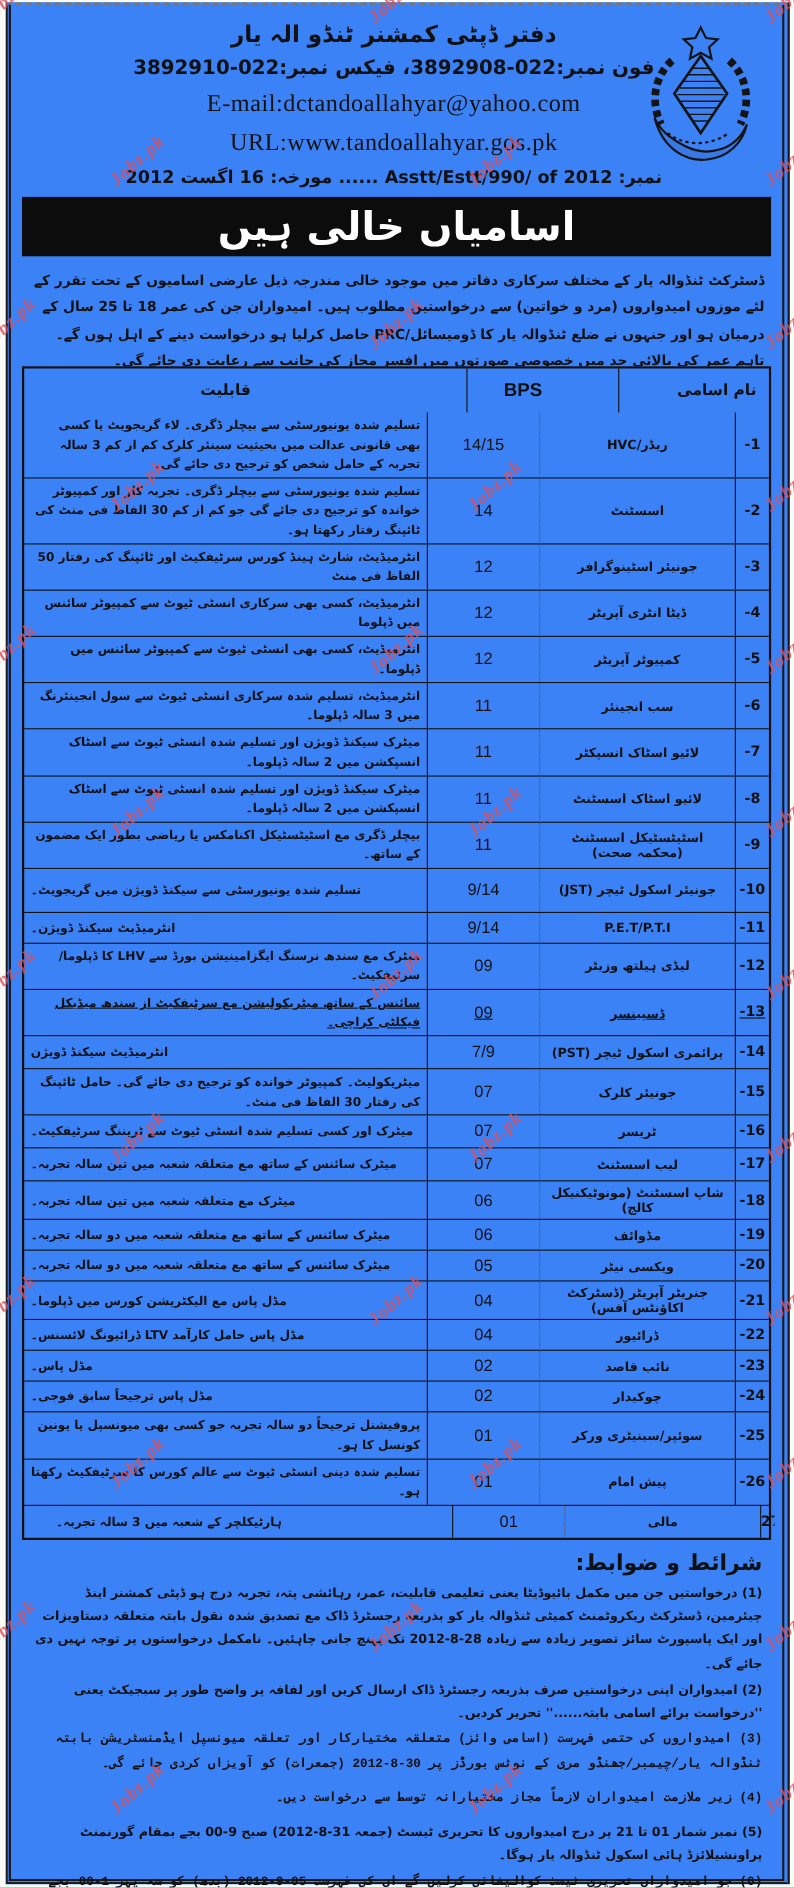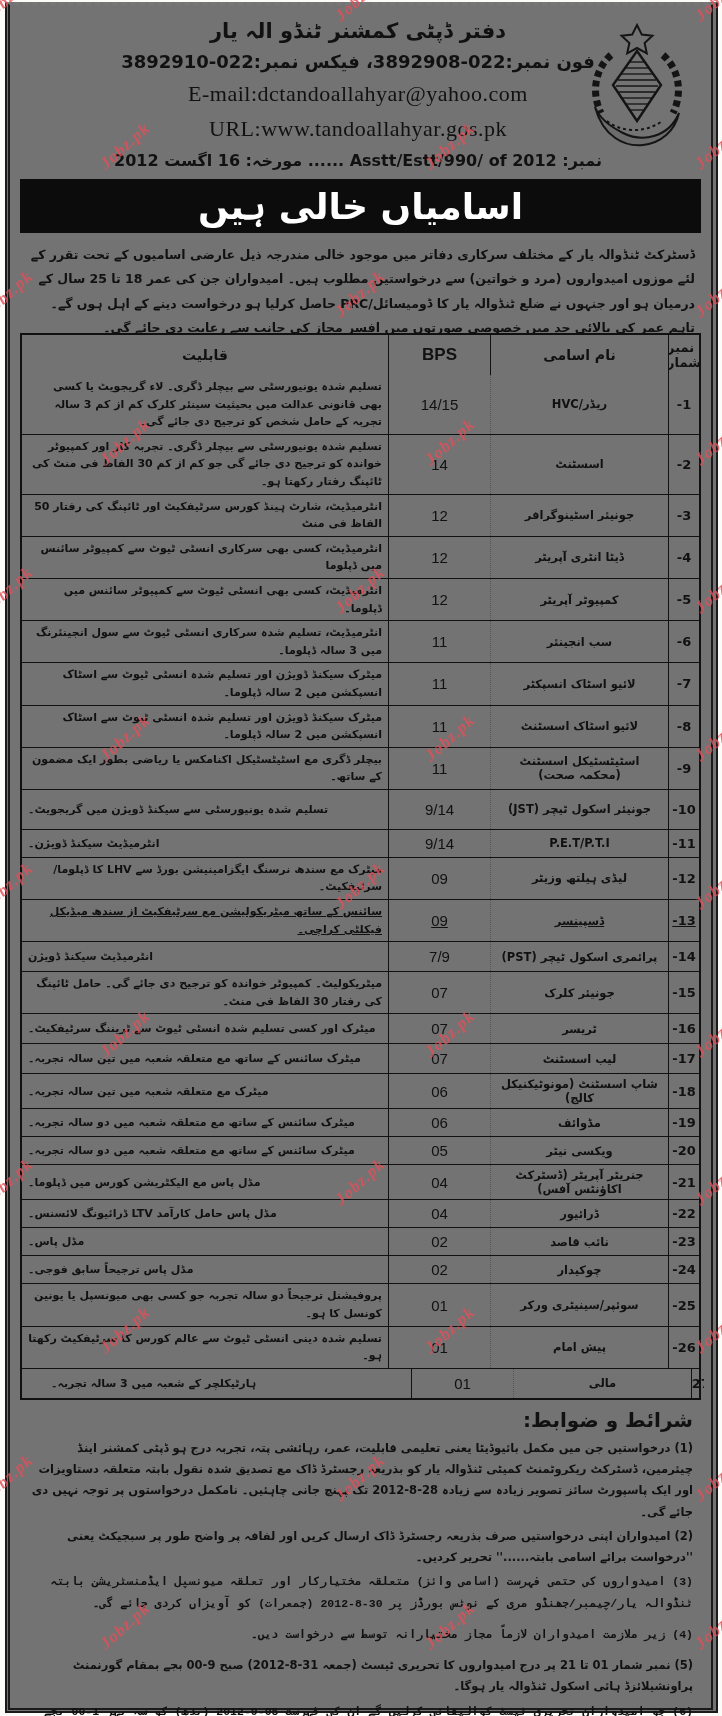--- a/index.html
+++ b/index.html
@@ -9,21 +9,21 @@
     background:#fbfbf8; color:#111;
     font-family:"DejaVu Sans", sans-serif;
   }
   
   .frame {
     position:absolute; left:5px; right:4px; top:2px; bottom:3px;
     border-left:5px double #1a1a1a;
     border-right:7px double #1a1a1a;
     border-top:3px dashed #777;
     border-bottom:5px double #1a1a1a;
-    background:#737373;
+    background:#3b82f6;
   }
   .content { position:relative; height:100%; padding:10px 8px 6px 8px; }
 
   
   .wm-layer { position:absolute; inset:0; pointer-events:none; z-index:6; }
   .wm {
     position:absolute; font:italic bold 17px "Liberation Serif", serif;
     transform:rotate(-42deg); letter-spacing:1px; opacity:.8; white-space:nowrap;
   }
 
@@ -52,21 +52,21 @@
   
   .vtable { border:2px solid #111; margin:0 2px; }
   .trow { display:grid; grid-template-columns:366px 102px 178px 1fr; direction:ltr; }
   .trow + .trow { border-top:1.4px solid #111; }
   .tcell { padding:3px 6px; overflow:hidden; display:flex; align-items:center; }
   .c-qual   { justify-content:flex-end; direction:rtl; text-align:right; font-size:11px; font-weight:bold; line-height:1.6; }
   .c-bps    { justify-content:center; border-left:1.2px solid #111; font-family:"Liberation Sans", sans-serif; font-size:15px; }
   .c-post   { justify-content:center; border-left:1.2px dotted #555; direction:rtl; text-align:center; font-size:11.5px; font-weight:bold; }
   .c-serial { justify-content:center; border-left:1.2px solid #111; font-size:13px; font-weight:bold; }
   .thead .tcell { font-weight:bold; }
-  .thead { min-height:40px; }
+  .thead { min-height:40px;gap:36px; }
   .thead .c-qual { justify-content:center; font-size:14px; }
   .thead .c-bps  { font-size:17px; }
   .thead .c-post { font-size:14px; border-left:1.2px solid #111; }
   .thead .c-serial { font-size:13px; }
 
   
   .terms { direction:rtl; padding:6px 10px 0 10px; }
   .terms-heading { font-size:20px; font-weight:900; text-align:right; margin:2px 0 6px 0; }
   .term-item {
     font-size:11.5px; font-weight:bold; text-align:right; line-height:1.85; margin-bottom:3px;

